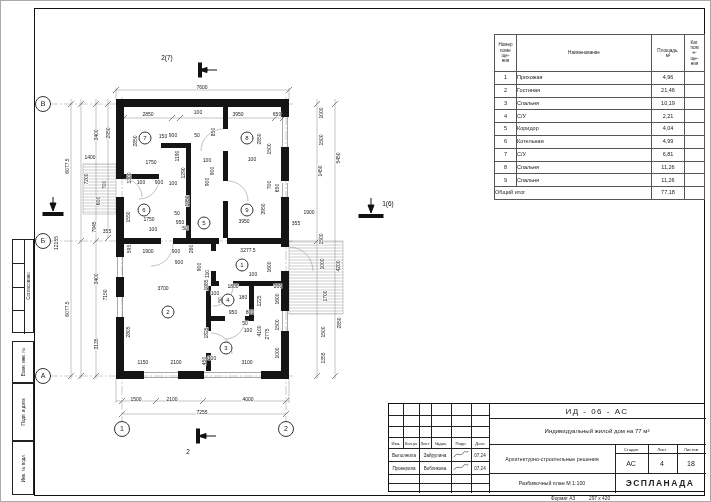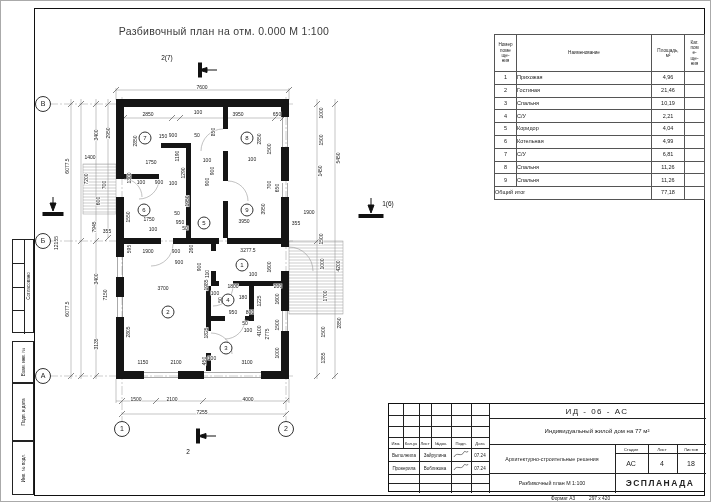--- a/index.html
+++ b/index.html
@@ -303,21 +303,20 @@
       <div class="axisc" style="left: 42px; top: 375px;">А</div>
       <div class="axisc" style="left: 121px; top: 428px;">1</div>
       <div class="axisc" style="left: 285px; top: 428px;">2</div>
       <div class="marker-label" style="left: 166px; top: 56px;">2(7)</div>
       <div class="marker-label" style="left: 187px; top: 450px;">2</div>
       <div class="marker-label" style="left: 387px; top: 202px;">1(6)</div>
     </div>
 
   <div class="frame"></div>
 
-  <div class="plan-title">Разбивочный план на отм. 0.000 М 1:100</div>
 
   <table class="sched">
     <colgroup>
         <col style="width:22px">
         <col style="width:135px">
         <col style="width:33px">
         <col style="width:20px">
       </colgroup>
     <thead>
       <tr>

